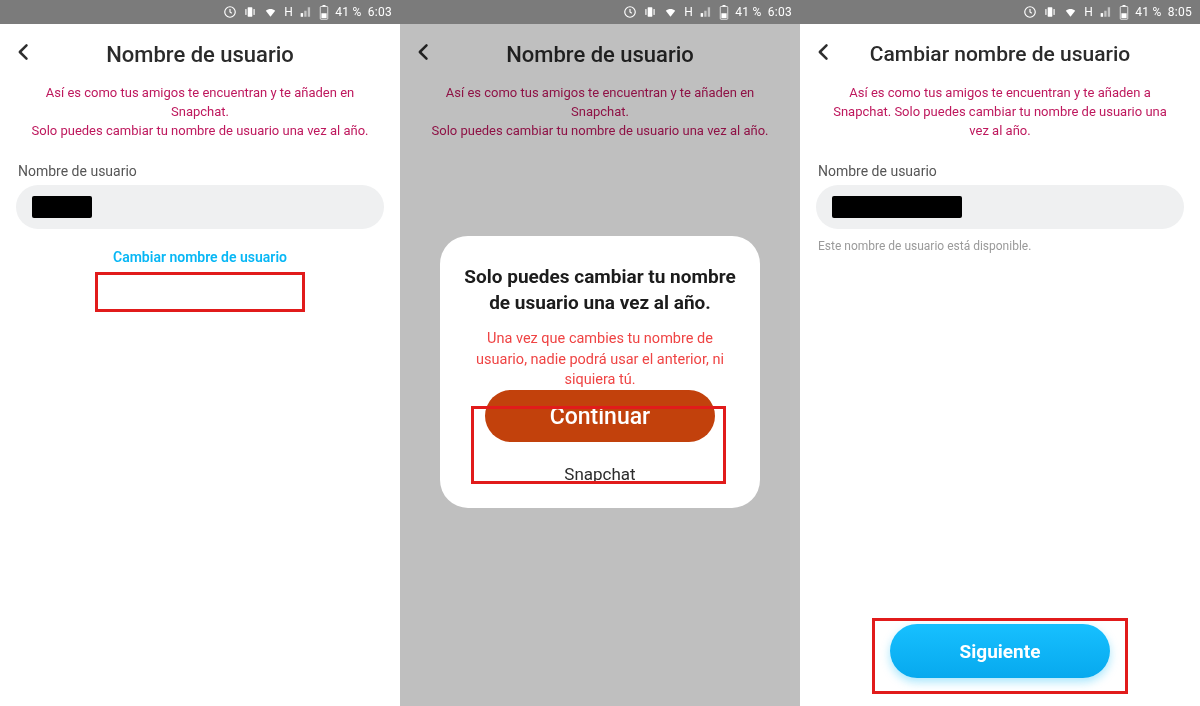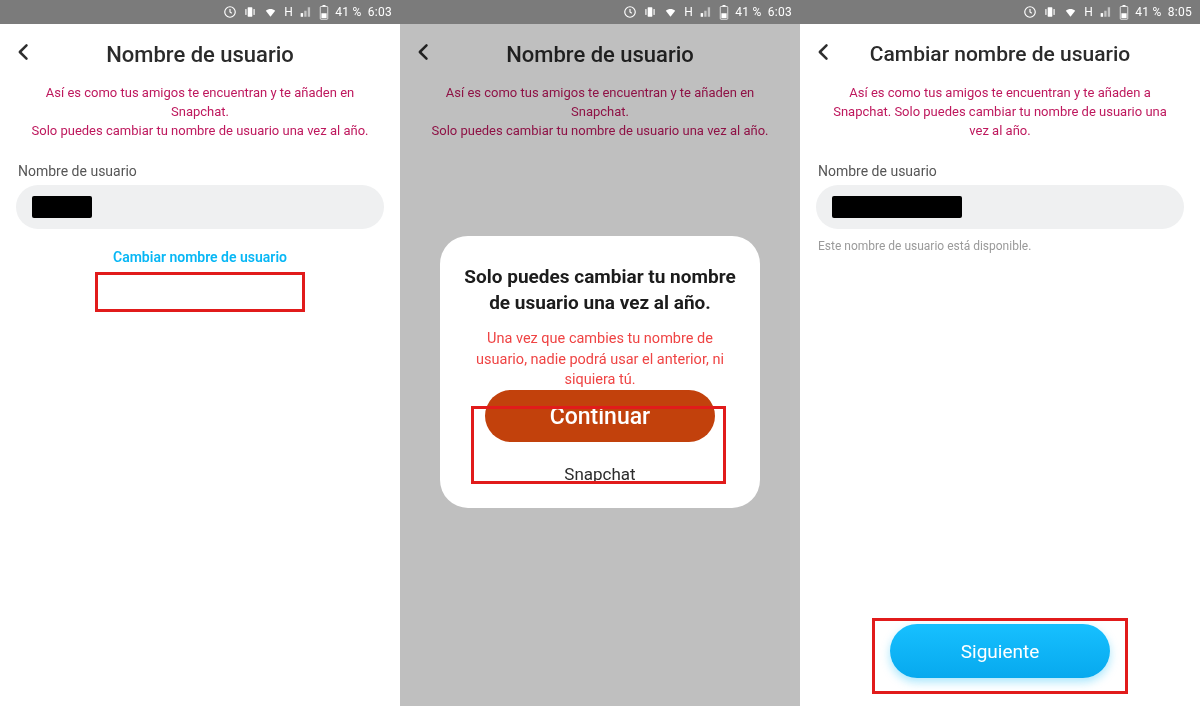--- a/index.html
+++ b/index.html
@@ -158,21 +158,21 @@
     background: #08b7f5;
     background: linear-gradient(180deg,#17c0ff,#07a9ee);
     color: #fff;
     font-size: 19px;
     border-radius: 30px;
     width: 220px;
     height: 54px;
     display: flex;
     align-items: center;
     justify-content: center;
-    font-weight: 400;
+    font-weight: 700;
     box-shadow: 0 4px 10px rgba(8,183,245,0.35);
   }
   .tiny-a { font-size:13px; color:#636363; }
 </style>
 </head>
 <body>
 
 <div class="phone">
   <div class="status-bar">
     <span class="sb-icon">

